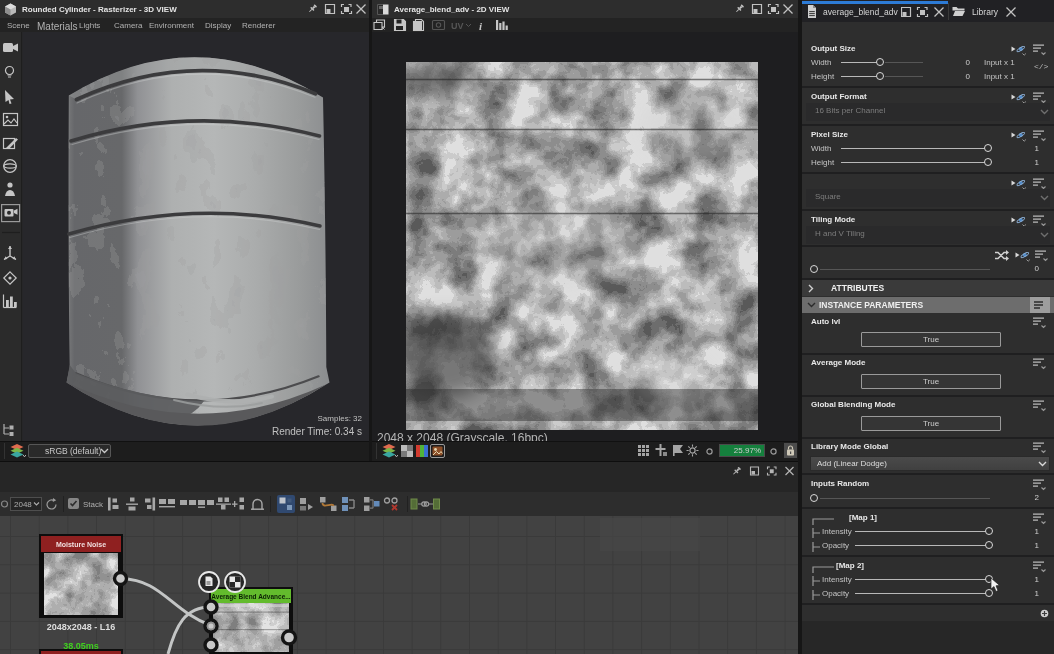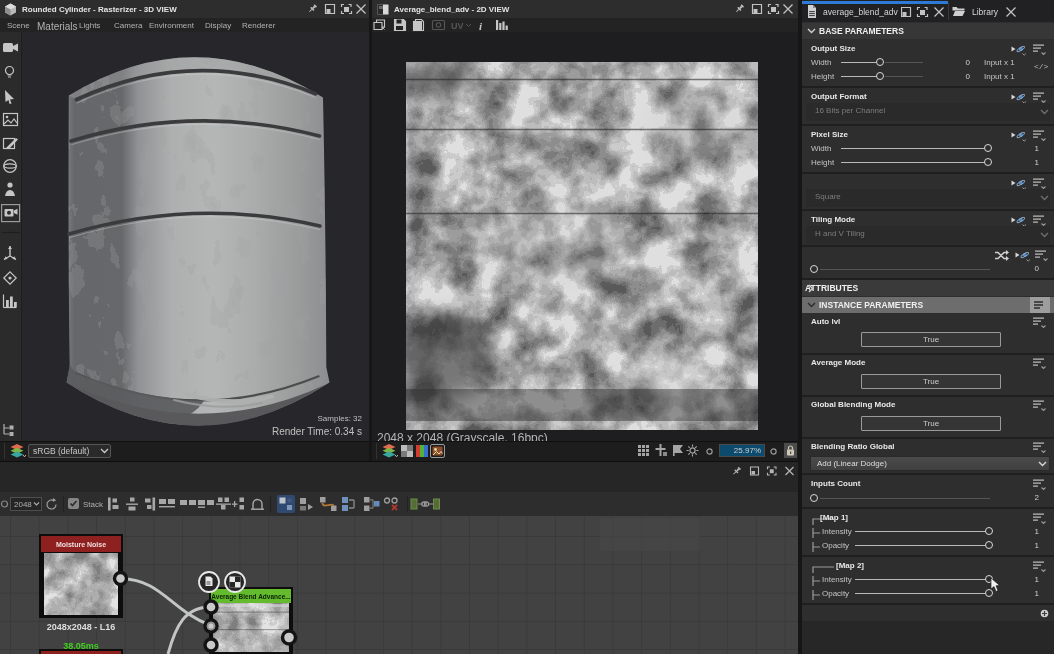--- a/index.html
+++ b/index.html
@@ -178,21 +178,21 @@
  <div class="abs" style="right:7px;top:426px;width:150px;text-align:right;font-size:10px;color:#c0c0c0;">Render Time: 0.34 s</div>
 
  <div class="abs" style="left:0;top:441px;width:369px;height:20px;background:#1d1d1d;border-top:1px solid #111;"></div>
  <div class="abs" style="left:4px;top:443px;width:1px;height:16px;background:#333;"></div>
  <svg class="abs" style="left:10px;top:444px" width="16" height="14" viewBox="0 0 16 14">
         <path d="M7 0 L13.5 3 L7 6 L0.5 3 Z" fill="#e06c4f"></path>
         <path d="M7 3.8 L13.5 6.8 L7 9.8 L0.5 6.8 Z" fill="#7ab648"></path>
         <path d="M7 7.6 L13.5 10.6 L7 13.6 L0.5 10.6 Z" fill="#3aa6a0"></path>
         <path d="M13 11 l1.5 1.8 1.5-1.8" stroke="#bbb" stroke-width="1" fill="none"></path>
       </svg>
- <div class="abs" style="left:28px;top:444px;width:83px;height:14px;background:#2a2a2a;border:1px solid #565656;border-radius:2px;color:#c9c9c9;font-size:8.5px;line-height:13px;"><span style="margin-left:4px;">sRGB (default)</span></div>
+ <div class="abs" style="left:28px;top:444px;width:83px;height:14px;background:#2a2a2a;border:1px solid #565656;border-radius:2px;color:#c9c9c9;font-size:8.5px;line-height:13px;"><span style="margin-left:16px;">sRGB (default)</span></div>
  <svg class="abs" style="left:100px;top:448px" width="9" height="6" viewBox="0 0 9 6">
         <path d="M1 1 l3.5 3.5 L8 1" stroke="#c9c9c9" stroke-width="1.3" fill="none"></path>
       </svg>
 </div>
 
 <div class="abs" id="v2d">
  <div class="abs titlebar" style="left:0;top:0;width:426px;"></div>
  <svg class="abs" style="left:5px;top:4px" width="12" height="11" viewBox="0 0 12 11">
         <rect x="0.5" y="0.5" width="11" height="10" fill="#d9d9d9"></rect>
         <path d="M0.5 0.5 h5.5 v10 h-5.5 z" fill="#2a2a2a"></path>
@@ -325,21 +325,21 @@
       </svg>
  <svg class="abs" style="left:314px;top:444px" width="13" height="13" viewBox="0 0 13 13">
         <circle cx="6.5" cy="6.5" r="2.6" fill="none" stroke="#a5a5a5" stroke-width="1.2"></circle>
         <g stroke="#a5a5a5" stroke-width="1.1">
           <path d="M6.5 0.5 v2.2 M6.5 10.3 v2.2 M0.5 6.5 h2.2 M10.3 6.5 h2.2 M2.3 2.3 l1.5 1.5 M9.2 9.2 l1.5 1.5 M10.7 2.3 l-1.5 1.5 M3.8 9.2 l-1.5 1.5"></path>
         </g>
       </svg>
  <svg class="abs" style="left:334px;top:448px" width="7" height="7" viewBox="0 0 7 7">
         <circle cx="3.5" cy="3.5" r="2.6" fill="none" stroke="#9a9a9a" stroke-width="1.2"></circle>
       </svg>
- <div class="abs" style="left:347px;top:444px;width:46px;height:13px;background:#0c4a6e;border:1px solid #4a4a4a;color:#cdcdcd;font-size:8px;line-height:12px;text-align:right;"><span style="margin-right:3px;">25.97%</span></div>
+ <div class="abs" style="left:347px;top:444px;width:46px;height:13px;background:#15803d;border:1px solid #4a4a4a;color:#cdcdcd;font-size:8px;line-height:12px;text-align:right;"><span style="margin-right:3px;">25.97%</span></div>
  <svg class="abs" style="left:398px;top:448px" width="7" height="7" viewBox="0 0 7 7">
         <circle cx="3.5" cy="3.5" r="2.6" fill="none" stroke="#9a9a9a" stroke-width="1.2"></circle>
       </svg>
  <div class="abs" style="left:412px;top:443px;width:13px;height:15px;background:#4c4c4c;"></div>
  <svg class="abs" style="left:414px;top:445px" width="9" height="11" viewBox="0 0 9 11">
         <rect x="1" y="4.5" width="7" height="6" rx="0.8" fill="#cfc9b8"></rect>
         <path d="M2.5 4.5 v-1.5 a2 2 0 0 1 4 0 v1.5" fill="none" stroke="#cfc9b8" stroke-width="1.2"></path>
         <rect x="4" y="6.5" width="1.2" height="2.5" fill="#4c4c4c"></rect>
       </svg>
 </div>
@@ -566,23 +566,20 @@
  </svg>
  <svg class="abs" style="left:150px;top:6px" width="13" height="11" viewBox="0 0 13 11">
         <path d="M0.5 1 h4 l1.5 1.5 h6.5 v2 h-12 z" fill="#cfcfcf"></path>
         <path d="M1 10 l2-5 h10 l-2.5 5 z" fill="#cfcfcf"></path>
       </svg>
  <div class="abs" style="left:170px;top:7px;color:#d6d6d6;font-size:8.5px;">Library</div>
  <svg class="abs" style="left:204px;top:7px" width="10" height="10" viewBox="0 0 10 10">
         <path d="M0.5 0.5 l9 9 M9.5 0.5 l-9 9" stroke="#c2c2c2" stroke-width="1.3"></path>
       </svg>
 
- <div class="sect" style="top:23px;height:16px;background:#373737;line-height:16px;"><svg class="abs" style="left:5px;top:5px" width="9" height="6" viewBox="0 0 9 6">
-          <path d="M1 1 l3.5 3.5 L8 1" stroke="#cfcfcf" stroke-width="1.4" fill="none"></path>
-        </svg><span style="margin-left:17px;">BASE PARAMETERS</span></div>
 
  <div class="row-label" style="left:9px;top:44px;">Output Size</div>
  <svg class="abs fxic" style="left:209px;top:44px" width="18" height="13" viewBox="0 0 18 13">
         <path d="M0.5 2.5 l4 2.5 -4 2.5 z" fill="#d8d8d8"></path>
         <circle cx="9.8" cy="5" r="2" fill="#4a86c8"></circle>
         <ellipse cx="9.8" cy="5" rx="4.4" ry="1.4" fill="none" stroke="#8fb0d4" stroke-width="0.9" transform="rotate(-32 9.8 5)"></ellipse>
         <path d="M11.5 9.5 l1.7 1.7 1.7-1.7" stroke="#9a9a9a" stroke-width="1" fill="none"></path>
       </svg>
       <svg class="abs mnic" style="left:231px;top:44px" width="14" height="12" viewBox="0 0 14 12">
         <path d="M0 1.2 h11 M0 4.2 h8 M0 7.2 h5" stroke="#b9b9b9" stroke-width="1.3"></path>
@@ -703,21 +700,21 @@
       </svg>
  <div class="slider" style="left:8px;top:264px;width:180px;">
         <div class="tr2" style="left:10px;width:170px;"></div>
         <div class="knob" style="left:0px;"></div>
       </div>
  <div class="val" style="left:207px;top:264px;width:30px;">0</div>
  <div class="sep" style="top:278px;"></div>
 
  <div class="sect" style="top:280px;height:16px;background:#3a3a3a;line-height:16px;"><svg class="abs" style="left:6px;top:4px" width="6" height="9" viewBox="0 0 6 9">
           <path d="M1 1 l3.5 3.5 L1 8" stroke="#cfcfcf" stroke-width="1.4" fill="none"></path>
-        </svg><span style="margin-left:3px;text-align:center;">ATTRIBUTES</span></div>
+        </svg><span style="margin-left:29px;text-align:center;">ATTRIBUTES</span></div>
 
  <div class="sect" style="top:297px;height:16px;background:#6d6d6d;line-height:16px;"><svg class="abs" style="left:5px;top:5px" width="9" height="6" viewBox="0 0 9 6">
           <path d="M1 1 l3.5 3.5 L8 1" stroke="#2b2b2b" stroke-width="1.4" fill="none"></path>
         </svg><span style="margin-left:17px;">INSTANCE PARAMETERS</span></div>
  <div class="abs" style="left:228px;top:297px;width:20px;height:16px;background:#9d9d9d;"></div>
  <svg class="abs" style="left:232px;top:301px" width="12" height="9" viewBox="0 0 12 9">
         <path d="M0 1 h9 M0 4 h9 M0 7 h6" stroke="#2c2c2c" stroke-width="1.4"></path>
       </svg>
 
  <div class="row-label" style="left:9px;top:317px;">Auto lvl</div>
@@ -737,47 +734,47 @@
  <div class="sep" style="top:395px;"></div>
 
  <div class="row-label" style="left:9px;top:400px;">Global Blending Mode</div>
  <svg class="abs mnic" style="left:231px;top:400px" width="14" height="12" viewBox="0 0 14 12">
         <path d="M0 1.2 h11 M0 4.2 h8 M0 7.2 h5" stroke="#b9b9b9" stroke-width="1.3"></path>
         <path d="M8.5 8.5 l2 2 2-2" stroke="#9a9a9a" stroke-width="1.1" fill="none"></path>
       </svg>
  <div class="truebtn" style="top:416px;">True</div>
  <div class="sep" style="top:437px;"></div>
 
- <div class="row-label" style="left:9px;top:442px;">Blending Ratio Global</div>
+ <div class="row-label" style="left:9px;top:442px;">Library Mode Global</div>
  <svg class="abs mnic" style="left:231px;top:442px" width="14" height="12" viewBox="0 0 14 12">
         <path d="M0 1.2 h11 M0 4.2 h8 M0 7.2 h5" stroke="#b9b9b9" stroke-width="1.3"></path>
         <path d="M8.5 8.5 l2 2 2-2" stroke="#9a9a9a" stroke-width="1.1" fill="none"></path>
       </svg>
  <div class="abs" style="left:8px;top:456px;width:240px;height:15px;background:linear-gradient(#4a4a4a,#404040);border:1px solid #2a2a2a;color:#dedede;font-size:8px;line-height:14px;"><span style="margin-left:6px;">Add (Linear Dodge)</span></div>
  <svg class="abs" style="left:236px;top:461px" width="9" height="6" viewBox="0 0 9 6">
         <path d="M1 1 l3.5 3.5 L8 1" stroke="#d8d8d8" stroke-width="1.4" fill="none"></path>
       </svg>
  <div class="sep" style="top:473px;"></div>
 
- <div class="row-label" style="left:9px;top:479px;">Inputs Count</div>
+ <div class="row-label" style="left:9px;top:479px;">Inputs Random</div>
  <svg class="abs mnic" style="left:231px;top:479px" width="14" height="12" viewBox="0 0 14 12">
         <path d="M0 1.2 h11 M0 4.2 h8 M0 7.2 h5" stroke="#b9b9b9" stroke-width="1.3"></path>
         <path d="M8.5 8.5 l2 2 2-2" stroke="#9a9a9a" stroke-width="1.1" fill="none"></path>
       </svg>
  <div class="slider" style="left:8px;top:493px;width:180px;">
         <div class="tr2" style="left:10px;width:170px;"></div>
         <div class="knob" style="left:0px;"></div>
       </div>
  <div class="val" style="left:207px;top:493px;width:30px;">2</div>
  <div class="sep" style="top:507px;"></div>
 
  <svg class="abs" style="left:10px;top:514px" width="22" height="12" viewBox="0 0 22 12">
         <path d="M1 11 v-6 h21" stroke="#9a9a9a" stroke-width="1.2" fill="none"></path>
       </svg>
- <div class="row-label" style="left:18px;top:513px;text-align:right;">[Map 1]</div>
+ <div class="row-label" style="left:47px;top:513px;text-align:right;">[Map 1]</div>
  <svg class="abs mnic" style="left:231px;top:513px" width="14" height="12" viewBox="0 0 14 12">
         <path d="M0 1.2 h11 M0 4.2 h8 M0 7.2 h5" stroke="#b9b9b9" stroke-width="1.3"></path>
         <path d="M8.5 8.5 l2 2 2-2" stroke="#9a9a9a" stroke-width="1.1" fill="none"></path>
       </svg>
  <svg class="abs" style="left:10px;top:528px" width="8" height="10" viewBox="0 0 8 10">
         <path d="M1 0 v10 M1 5 h7" stroke="#9a9a9a" stroke-width="1.2" fill="none"></path>
       </svg>
  <div class="sub-label" style="left:20px;top:527px;">Intensity</div>
  <div class="slider" style="left:53px;top:526px;width:140px;">
         <div class="tr1" style="width:131px;"></div>

